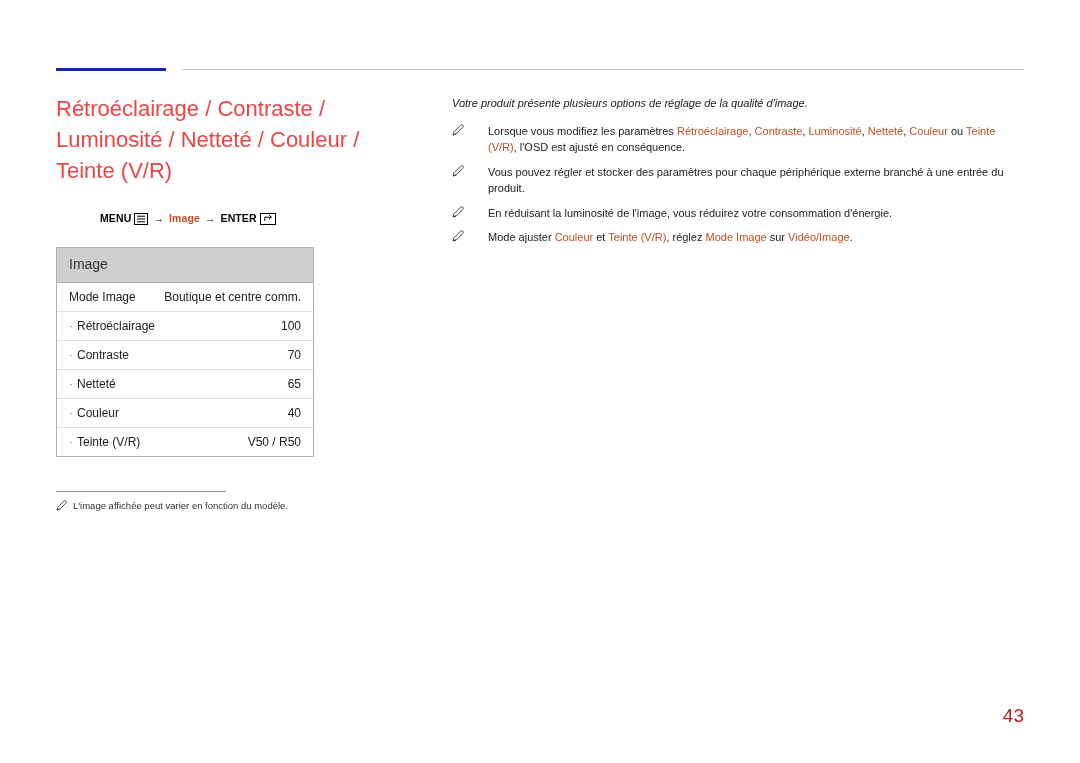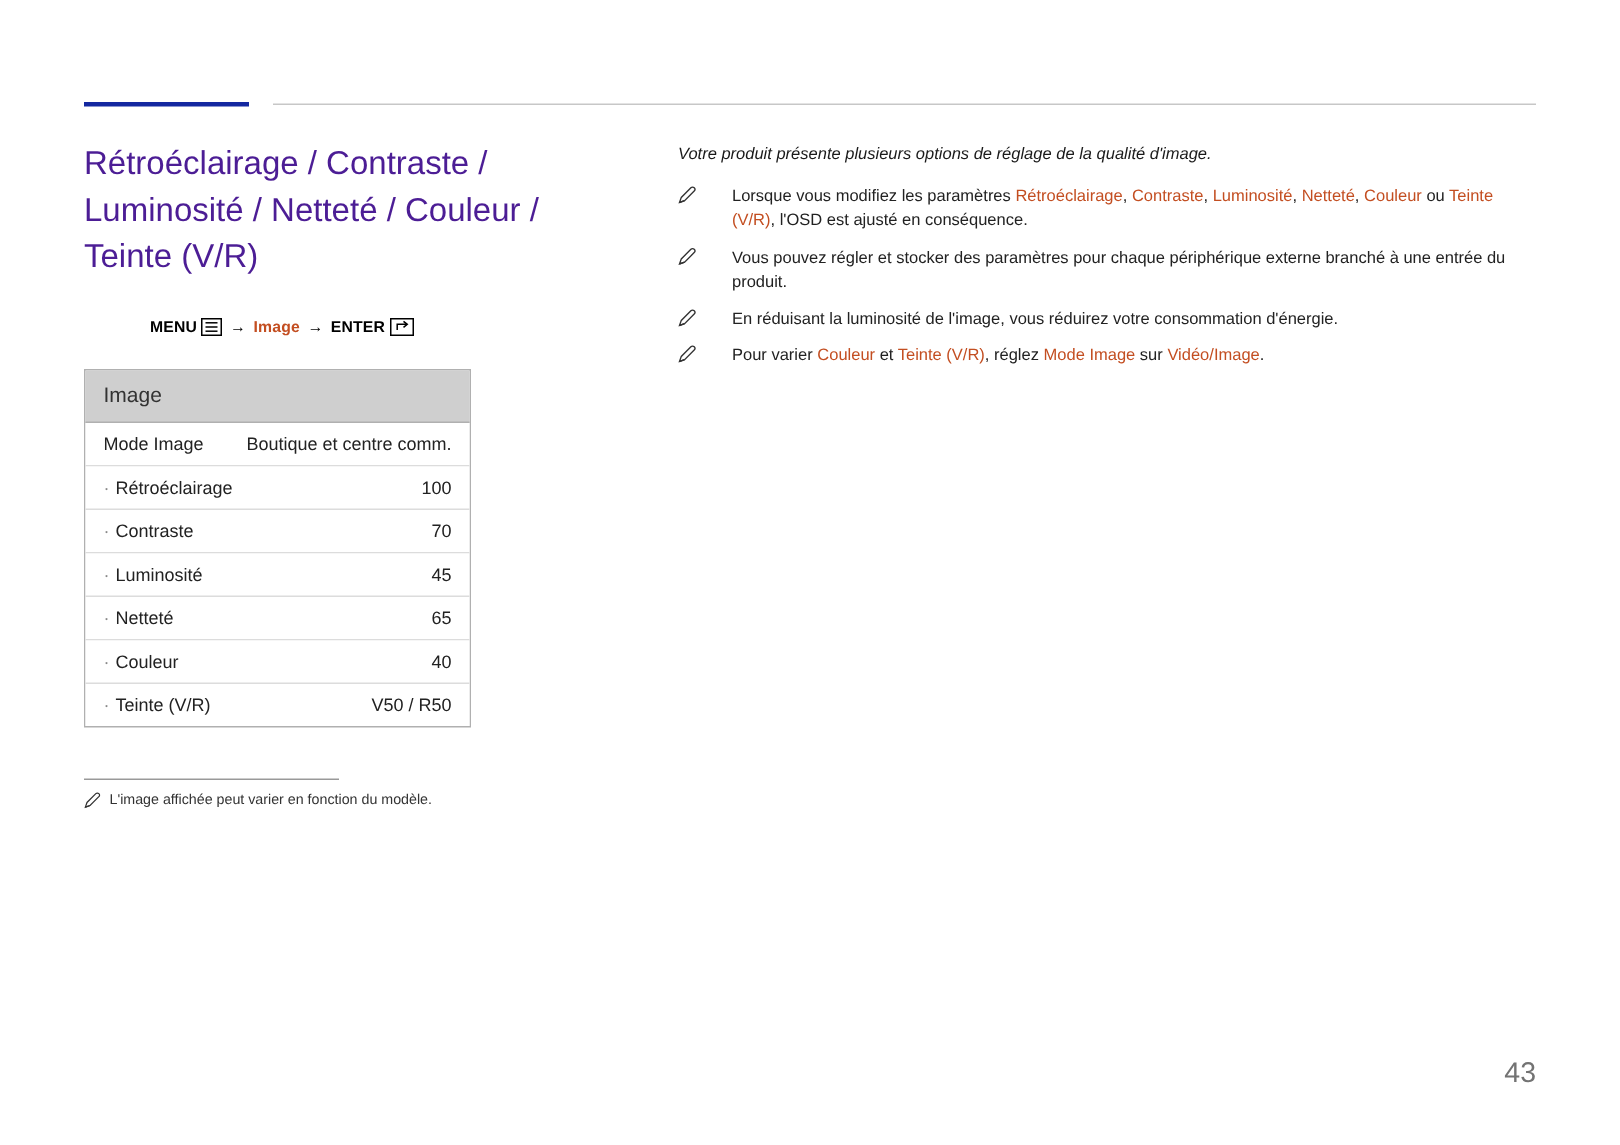--- a/index.html
+++ b/index.html
@@ -1,21 +1,21 @@
 <!DOCTYPE html>
 <html><head>
 <meta charset="utf-8">
 <style>
   * { margin: 0; padding: 0; box-sizing: border-box; }
   html, body { width: 1080px; height: 763px; background: #fff; font-family: Arial, Helvetica, sans-serif; color: #1a1a1a; }
   .page { position: relative; width: 1080px; height: 763px; }
   .top-divider-accent { position: absolute; left: 56px; top: 68px; width: 110px; height: 3px; background: #1428a0; }
   .top-divider { position: absolute; right: 56px; top: 69px; height: 1px; background: #c7c7c7; width: 842px; }
   .left-col { position: absolute; left: 56px; top: 94px; width: 330px; }
-  .section-title { color: #4c1d95; font-size: 22px; line-height: 1.4; font-weight: 400; margin-bottom: 26px; }
+  .section-title { color: #ef4444; font-size: 22px; line-height: 1.4; font-weight: 400; margin-bottom: 26px; }
   .breadcrumb { font-size: 10.5px; font-weight: 700; color: #000; letter-spacing: 0.1px; padding-left: 44px; }
   .breadcrumb .hl { color: #c34e21; }
   .bc-icon { display: inline-block; font-weight: 700; }
   .bc-icon svg { vertical-align: -3px; }
   .arrow { padding: 0 2px; font-weight: 700; }
 
   .panel { margin-top: 22px; width: 258px; border: 1px solid #b0b0b0; background: #fff; }
   .panel-title-bar { background: #cfcfcf; padding: 8px 12px 10px; border-bottom: 1px solid #b0b0b0; }
   .panel-title { font-size: 14px; color: #333; }
   .panel-row { display: flex; justify-content: space-between; align-items: center; padding: 7px 12px; border-bottom: 1px solid #dcdcdc; font-size: 12px; color: #222; background: #fff; }
@@ -26,21 +26,21 @@
   .row-dot { color: #888; padding-right: 4px; }
 
   .footrule { margin-top: 34px; width: 170px; height: 1px; background: #999; }
   .footnote { margin-top: 8px; font-size: 9.5px; color: #333; display: flex; align-items: center; gap: 6px; }
 
   .right-col { position: absolute; left: 452px; top: 96px; right: 56px; }
   .intro { font-size: 11px; color: #1a1a1a; margin-bottom: 12px; line-height: 1.35; font-style: italic; }
   .note { font-size: 11px; color: #222; line-height: 1.5; margin-bottom: 8px; display: flex; align-items: flex-start; gap: 24px; }
   .note .pencil-icon { flex: 0 0 auto; margin-top: 1px; }
   .term { color: #c34e21; }
-  .page-num { position: absolute; right: 56px; bottom: 36px; font-size: 19px; color: #737373; }
+  .page-num { position: absolute; right: 56px; bottom: 36px; font-size: 19px; color: #b91c1c; }
 
   .pencil-icon svg { display: block; }
 
   
   .ic { display:inline-block; }
 </style>
 </head>
 <body>
 
 <div class="page">
@@ -83,24 +83,20 @@
         <span class="label">Mode Image</span>
         <span class="value">Boutique et centre comm.</span>
       </div>
       <div class="panel-row">
         <span class="label"><span class="row-dot">·</span><span>Rétroéclairage</span></span>
         <span class="value">100</span>
       </div>
       <div class="panel-row">
         <span class="label"><span class="row-dot">·</span><span>Contraste</span></span>
         <span class="value">70</span>
-      </div>
-      <div class="panel-row">
-        <span class="label"><span class="row-dot">·</span><span>Luminosité</span></span>
-        <span class="value">45</span>
       </div>
       <div class="panel-row">
         <span class="label"><span class="row-dot">·</span><span>Netteté</span></span>
         <span class="value">65</span>
       </div>
       <div class="panel-row">
         <span class="label"><span class="row-dot">·</span><span>Couleur</span></span>
         <span class="value">40</span>
       </div>
       <div class="panel-row">
@@ -158,21 +154,21 @@
     </div>
 
     <div class="note">
       <span class="pencil-icon ic">
         <svg width="12" height="12" viewBox="0 0 12 12">
             <path d="M1 11 L2.2 7.6 L8.6 1.2 C9.2 0.6 10.2 0.6 10.8 1.2 C11.4 1.8 11.4 2.8 10.8 3.4 L4.4 9.8 Z" fill="none" stroke="#333" stroke-width="0.9"></path>
             <line x1="1" y1="11" x2="4.4" y2="9.8" stroke="#333" stroke-width="0.9"></line>
           </svg>
       </span>
       <span>
-        <span>Pour varier </span><span class="term">Couleur</span><span> et </span><span class="term">Teinte (V/R)</span><span>, réglez </span><span class="term">Mode Image</span><span> sur </span><span class="term">Vidéo/Image</span><span>.</span>
+        <span>Mode ajuster </span><span class="term">Couleur</span><span> et </span><span class="term">Teinte (V/R)</span><span>, réglez </span><span class="term">Mode Image</span><span> sur </span><span class="term">Vidéo/Image</span><span>.</span>
       </span>
     </div>
 
   </div>
 
   <div class="page-num">43</div>
 
 </div>
 
 </body></html>

